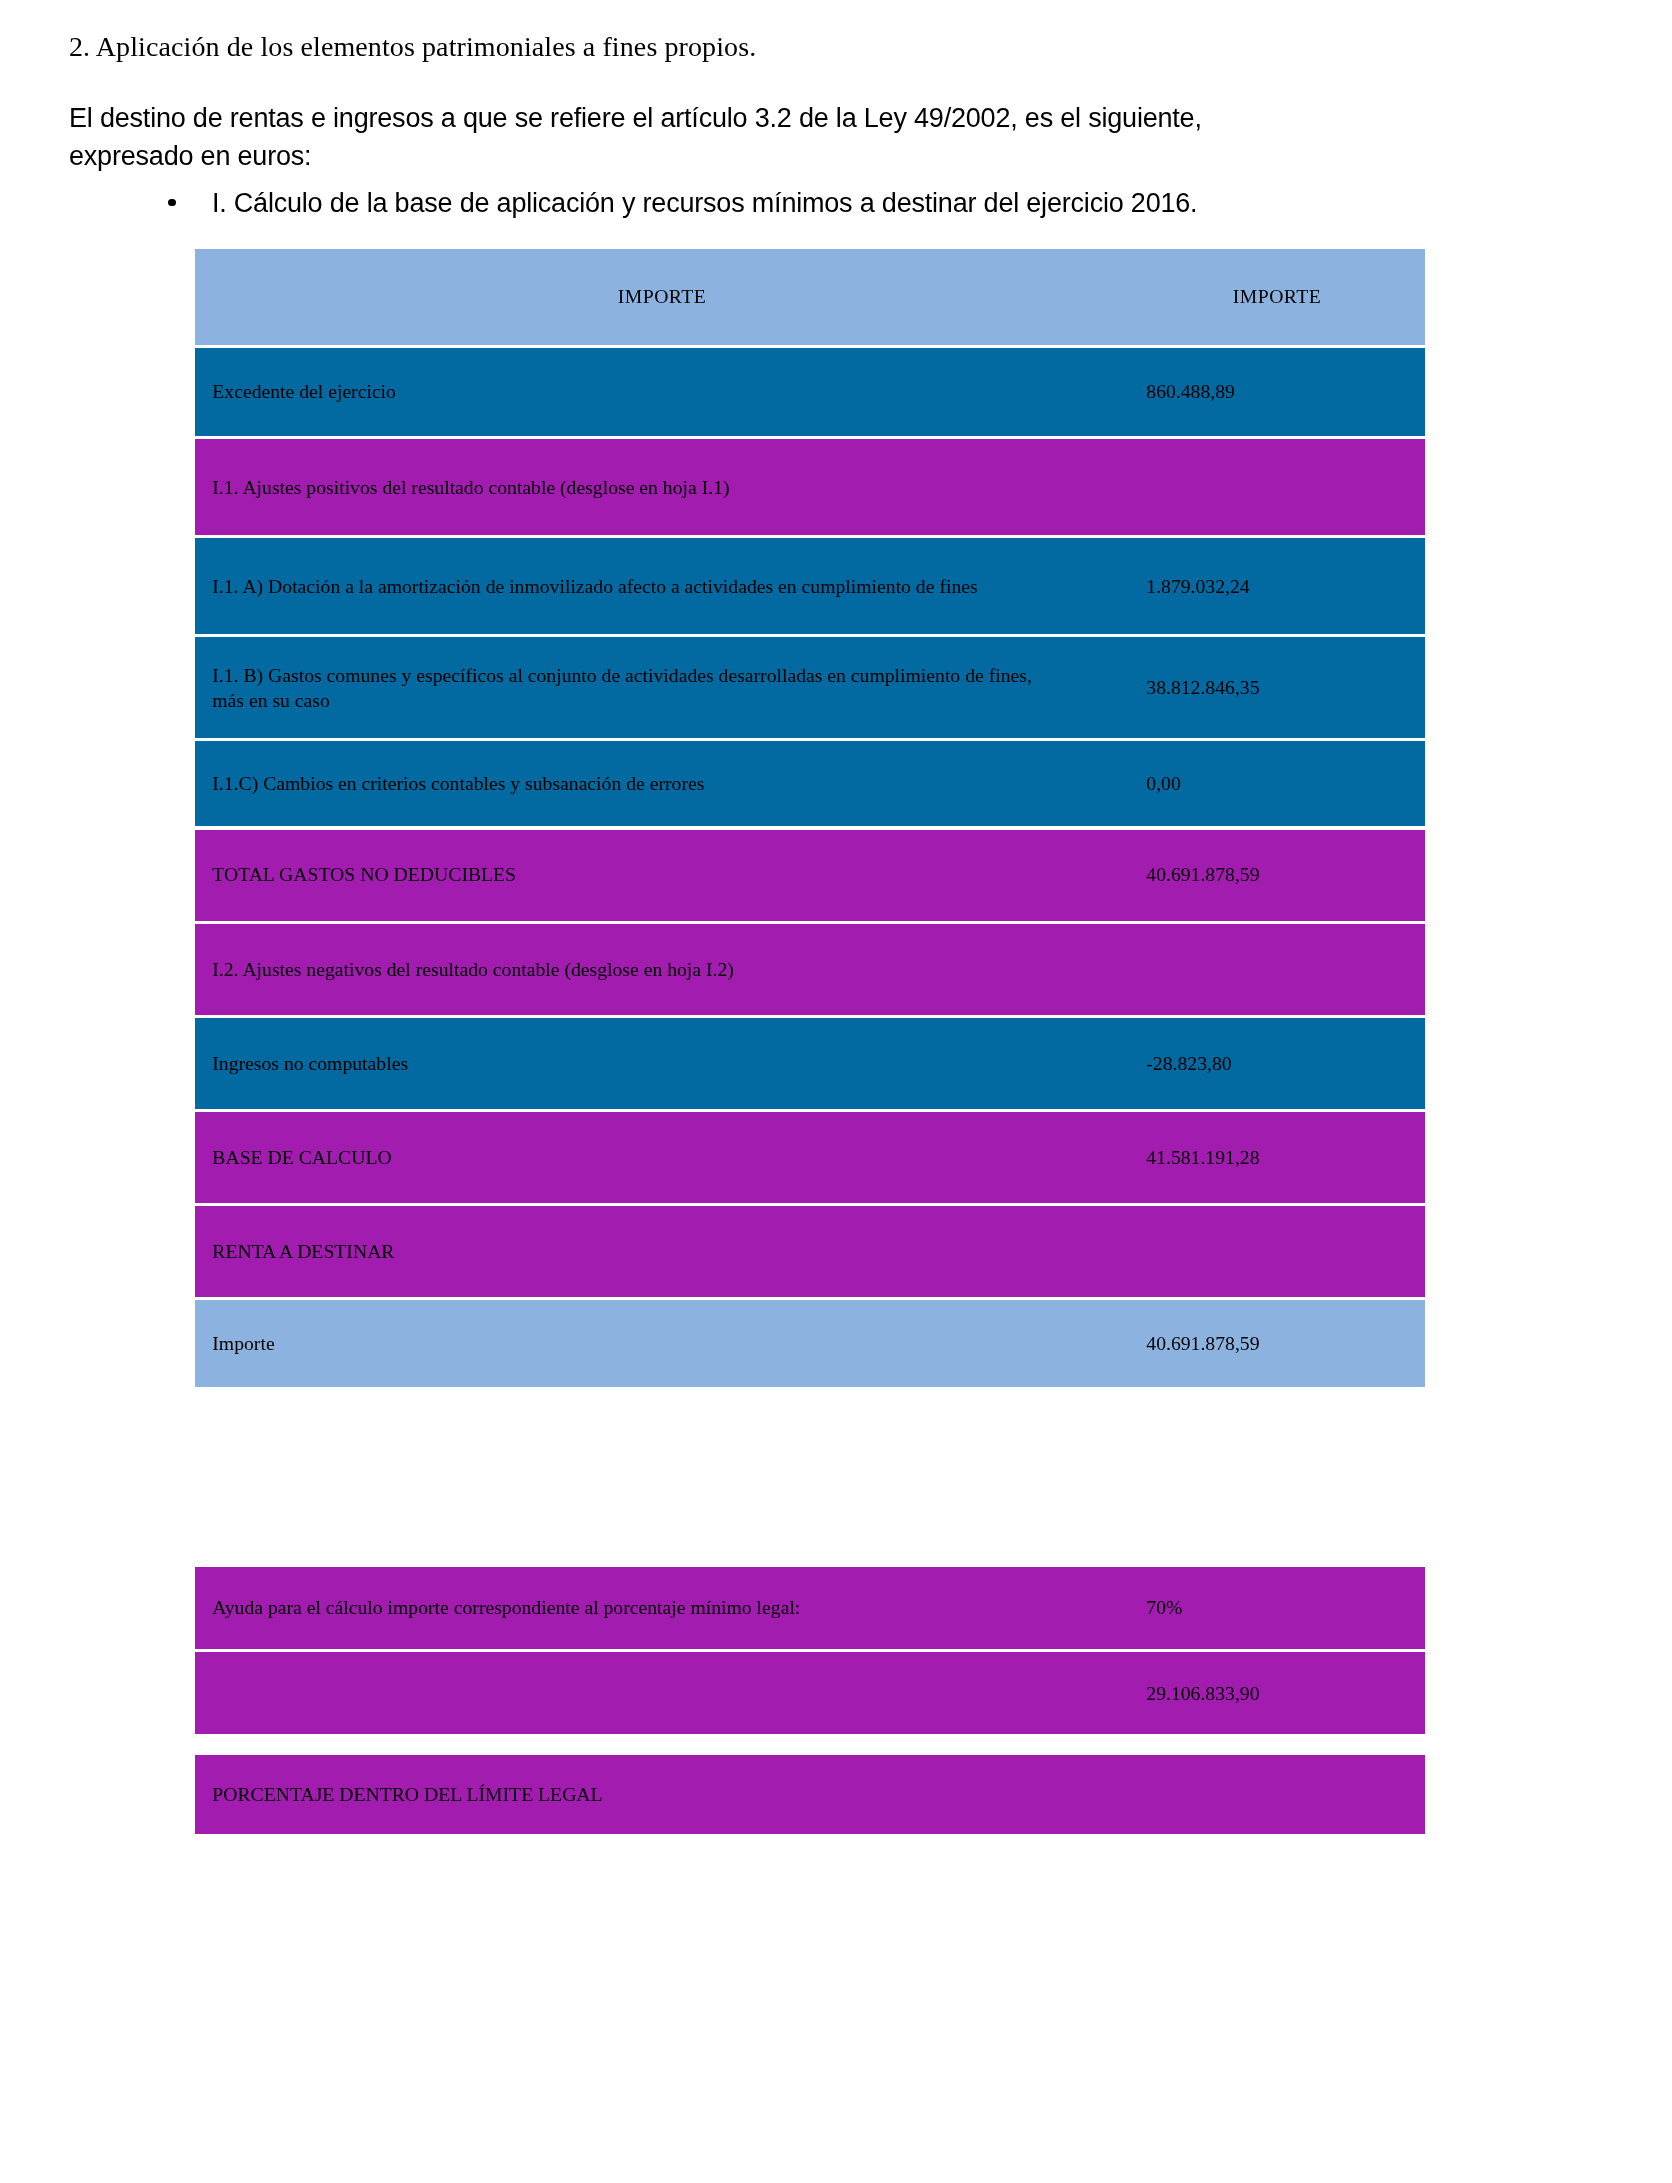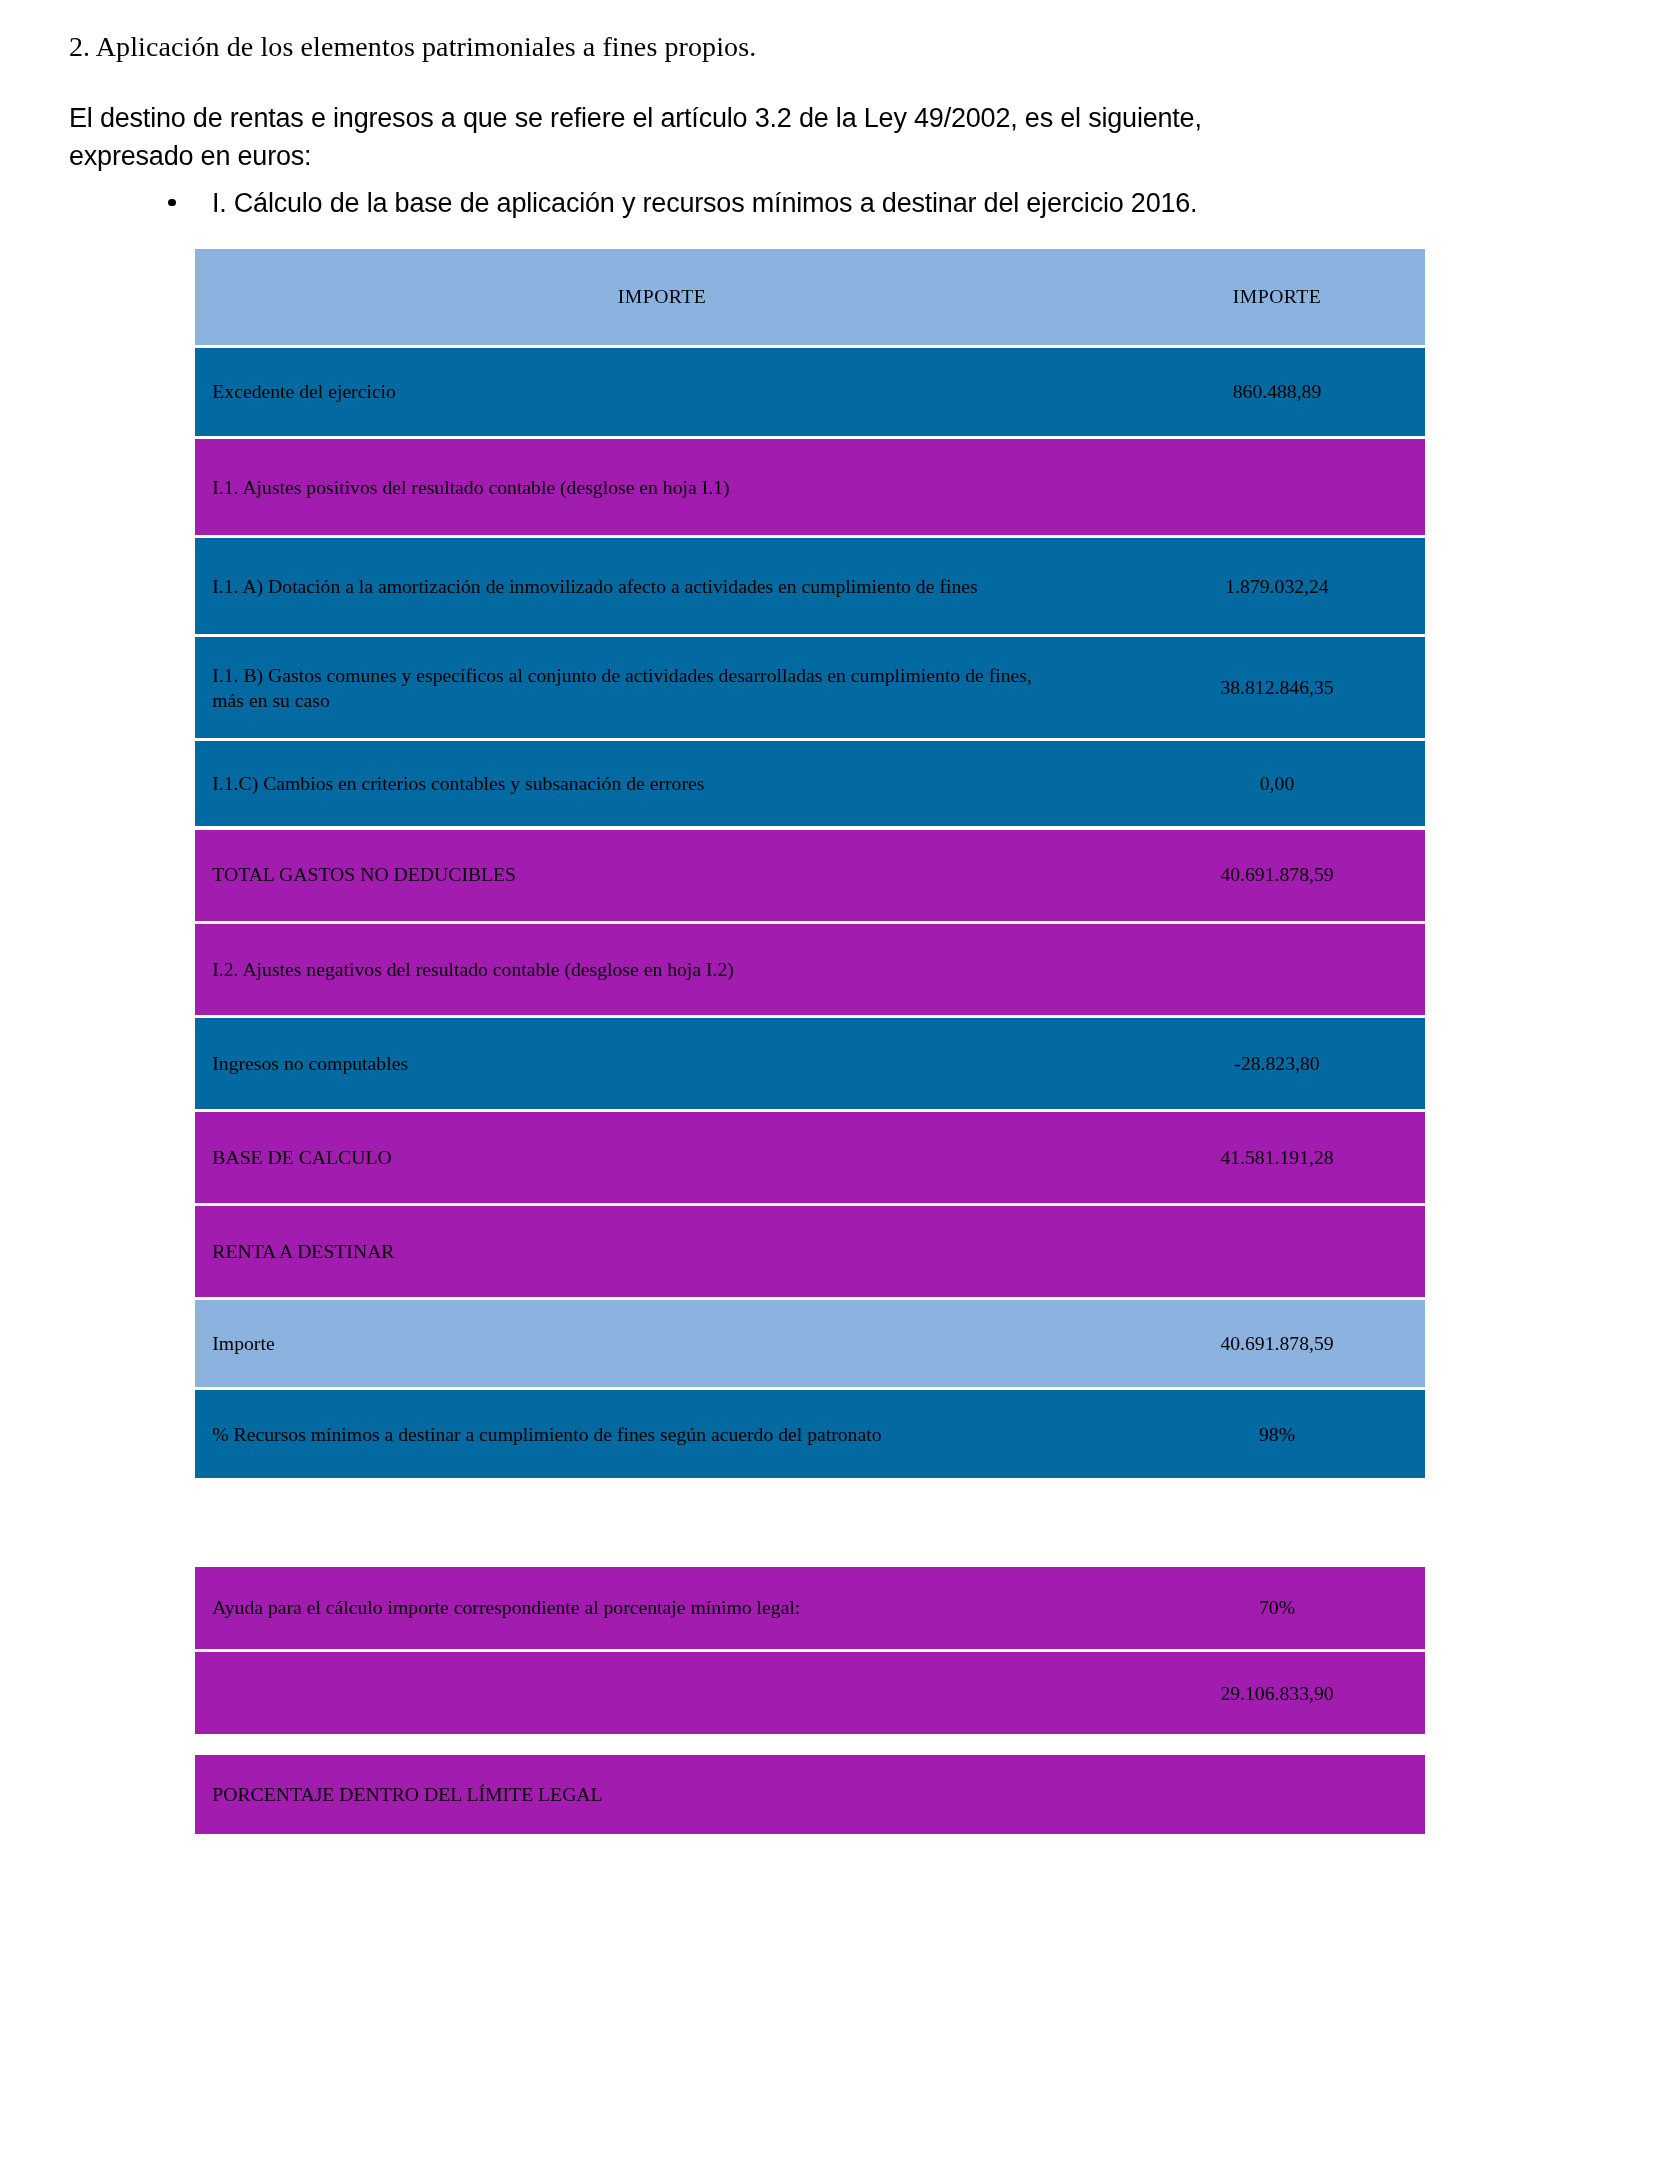--- a/index.html
+++ b/index.html
@@ -89,21 +89,21 @@
     border: 0;
     background: transparent;
   }
   td.fill-dark  { background: #8CB3E0; }
   td.fill-light { background: #a21caf; }
   td.fill-none  { background: #0369a1; }
 
   
   tr.gap td { height: 3.1px; padding: 0; background: #ffffff; }
 
-  .amount { text-align: center; white-space: nowrap; }
+  .amount { text-align: left; white-space: nowrap; }
   .center { text-align: left; }
   .hdr-cell {
     text-align: center;
     font-size: 21px;
     letter-spacing: 0.5px;
   }
 
   .ind-0 { padding-left: 6.3px; }
   .ind-1 { padding-left: 31px; }
   .ind-2 { padding-left: 61px; }
@@ -229,24 +229,20 @@
           <td></td>
         </tr>
         <tr>
           <td class="fill-dark ind-1" style="height: 87px;">Importe</td>
           <td class="fill-dark amount" style="height: 87px;">40.691.878,59</td>
         </tr>
         <tr class="gap">
           <td></td>
           <td></td>
         </tr>
-        <tr>
-          <td class="fill-none ind-1" style="height: 88px;">% Recursos mínimos a destinar a cumplimiento de fines según acuerdo del patronato</td>
-          <td class="fill-none amount" style="height: 88px;">98%</td>
-        </tr>
       </tbody>
   </table>
 
   <table class="tbl" id="aid-table" style="top:1564px;">
     <colgroup>
         <col class="c-label">
         <col class="c-amount">
       </colgroup>
     <tbody id="aid-body">
         <tr class="gap">

